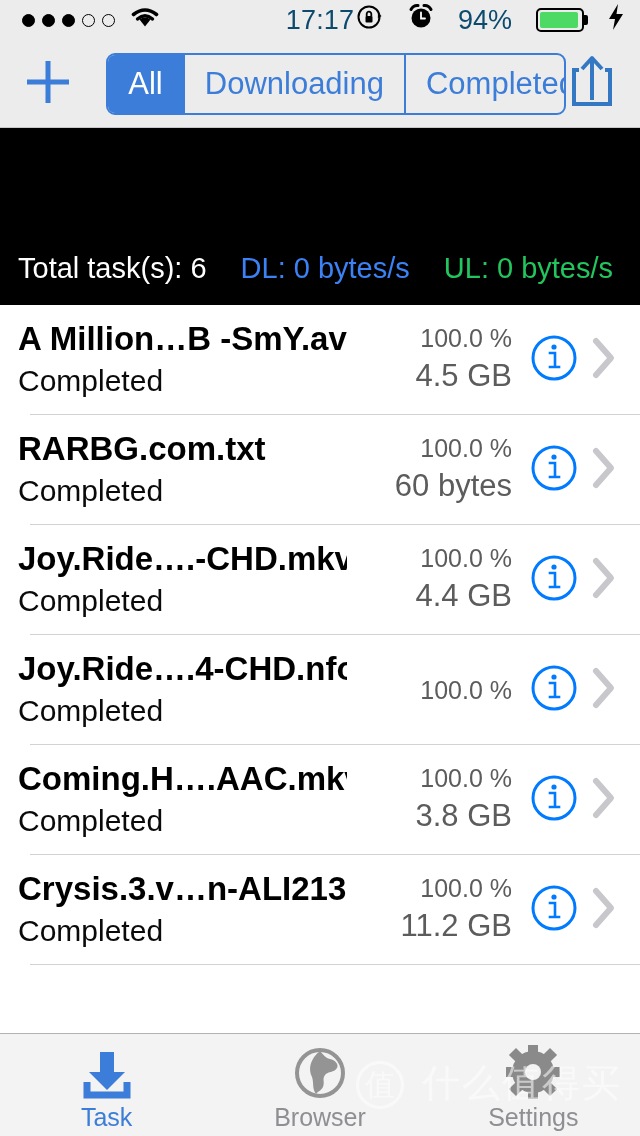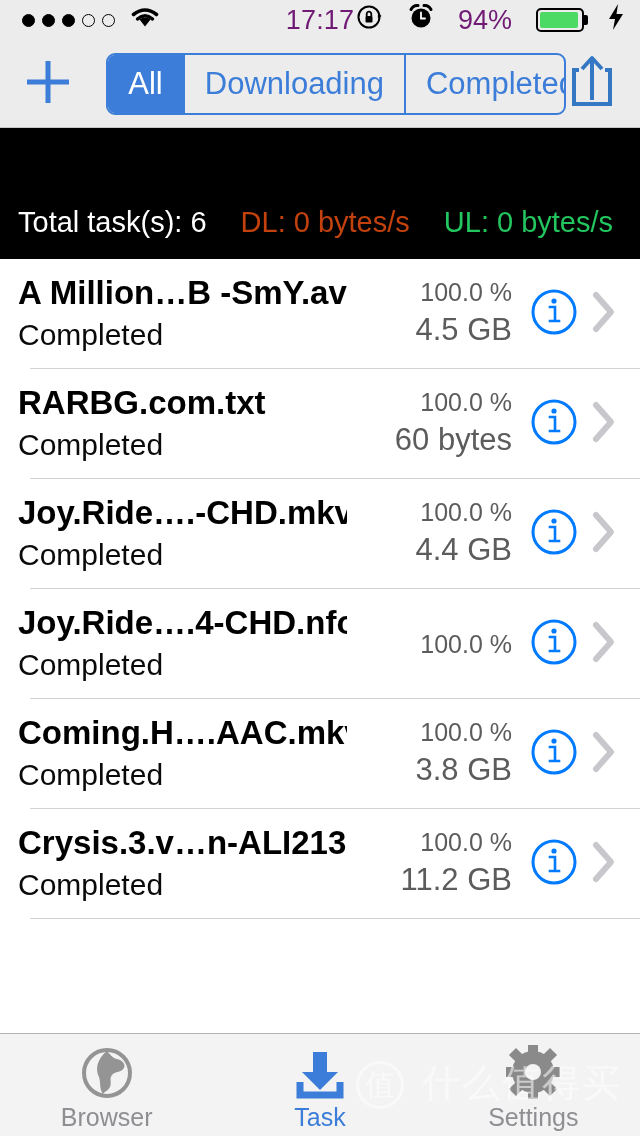--- a/index.html
+++ b/index.html
@@ -11,21 +11,21 @@
     overflow:hidden;
     position:relative;
   }
 
   
   #status-bar{
     height:40px; width:640px;
     background:#ececec;
     display:flex; align-items:center;
     position:relative;
-    font-size:27px; color:#701a75;
+    font-size:27px; color:#0c4a6e;
   }
   #status-left{ position:absolute; left:22px; display:flex; align-items:center; gap:9px; }
   .sig-dots{ display:flex; align-items:center; gap:7px; }
   .dot{ width:13px; height:13px; border-radius:50%; border:1.6px solid #000; }
   .dot.filled{ background:#000; }
   .wifi{ margin-left:5px; }
   #status-center{
     position:absolute; left:0; right:0; text-align:center;
     font-size:27px; font-weight:400; letter-spacing:.2px;
   }
@@ -61,30 +61,30 @@
     font-size:31px; color:#3b7dd8;
     border-right:2px solid #3b7dd8;
     white-space:nowrap;
   }
   .seg:last-child{ border-right:none; }
   .seg.active{ background:#3b7dd8; color:#ffffff; }
   #share-button{ width:56px; height:62px; display:flex; align-items:center; justify-content:center; }
 
   
   #banner{
-    width:640px; height:131px; background:#000000;
+    width:640px; height:177px; background:#000000;
     position:relative;
   }
   #stats{
     position:absolute; left:18px; bottom:20px;
     display:flex; align-items:baseline; gap:34px;
     font-size:29px; white-space:nowrap;
   }
   #stat-total{ color:#ffffff; }
-  #stat-dl{ color:#c2410c; }
+  #stat-dl{ color:#3b82f6; }
   #stat-ul{ color:#22c55e; }
 
   
   #task-list{
     width:640px;
     background:#ffffff;
   }
   .task-row{
     position:relative;
     height:110px;
@@ -365,37 +365,37 @@
       </div>
       <div class="chevron">
         <span><svg width="26" height="44" viewBox="0 0 26 44">
             <path d="M5 5 L20 22 L5 39" fill="none" stroke="#c7c7cc" stroke-width="6" stroke-linecap="round" stroke-linejoin="round"></path>
           </svg></span>
       </div>
     </div>
   </div>
 
 <div id="tab-bar">
+  <div class="tab active">
+    <span class="tab-icon">
+      <svg width="54" height="50" viewBox="0 0 54 50">
+        <path d="M20 3 H34 V23 H45 L27 41 L9 23 H20 Z" fill="#3b7dd8"></path>
+        <path d="M7 33 V46 H47 V33" fill="none" stroke="#3b7dd8" stroke-width="7"></path>
+      </svg>
+    </span>
+    <span class="tab-label">Task</span>
+  </div>
   <div class="tab">
     <span class="tab-icon">
       <svg width="52" height="52" viewBox="0 0 52 52">
         <circle cx="26" cy="26" r="23" fill="none" stroke="#949494" stroke-width="4"></circle>
         <path d="M26 4 C16 12 14 22 18 30 C20 36 18 42 22 47 C24 44 27 44 29 40 C31 35 28 32 31 28 C34 24 40 26 43 21 C45 17 41 13 36 12 C31 11 29 7 26 4 Z" fill="#949494"></path>
       </svg>
     </span>
     <span class="tab-label">Browser</span>
-  </div>
-  <div class="tab active">
-    <span class="tab-icon">
-      <svg width="54" height="50" viewBox="0 0 54 50">
-        <path d="M20 3 H34 V23 H45 L27 41 L9 23 H20 Z" fill="#3b7dd8"></path>
-        <path d="M7 33 V46 H47 V33" fill="none" stroke="#3b7dd8" stroke-width="7"></path>
-      </svg>
-    </span>
-    <span class="tab-label">Task</span>
   </div>
   <div class="tab">
     <span class="tab-icon">
       <svg width="54" height="54" viewBox="0 0 54 54">
         <g fill="#8a8a8a">
           <circle cx="27" cy="27" r="21"></circle>
           <rect x="22" y="0" width="10" height="10"></rect>
           <rect x="22" y="44" width="10" height="10"></rect>
           <rect x="0" y="22" width="10" height="10"></rect>
           <rect x="44" y="22" width="10" height="10"></rect>

